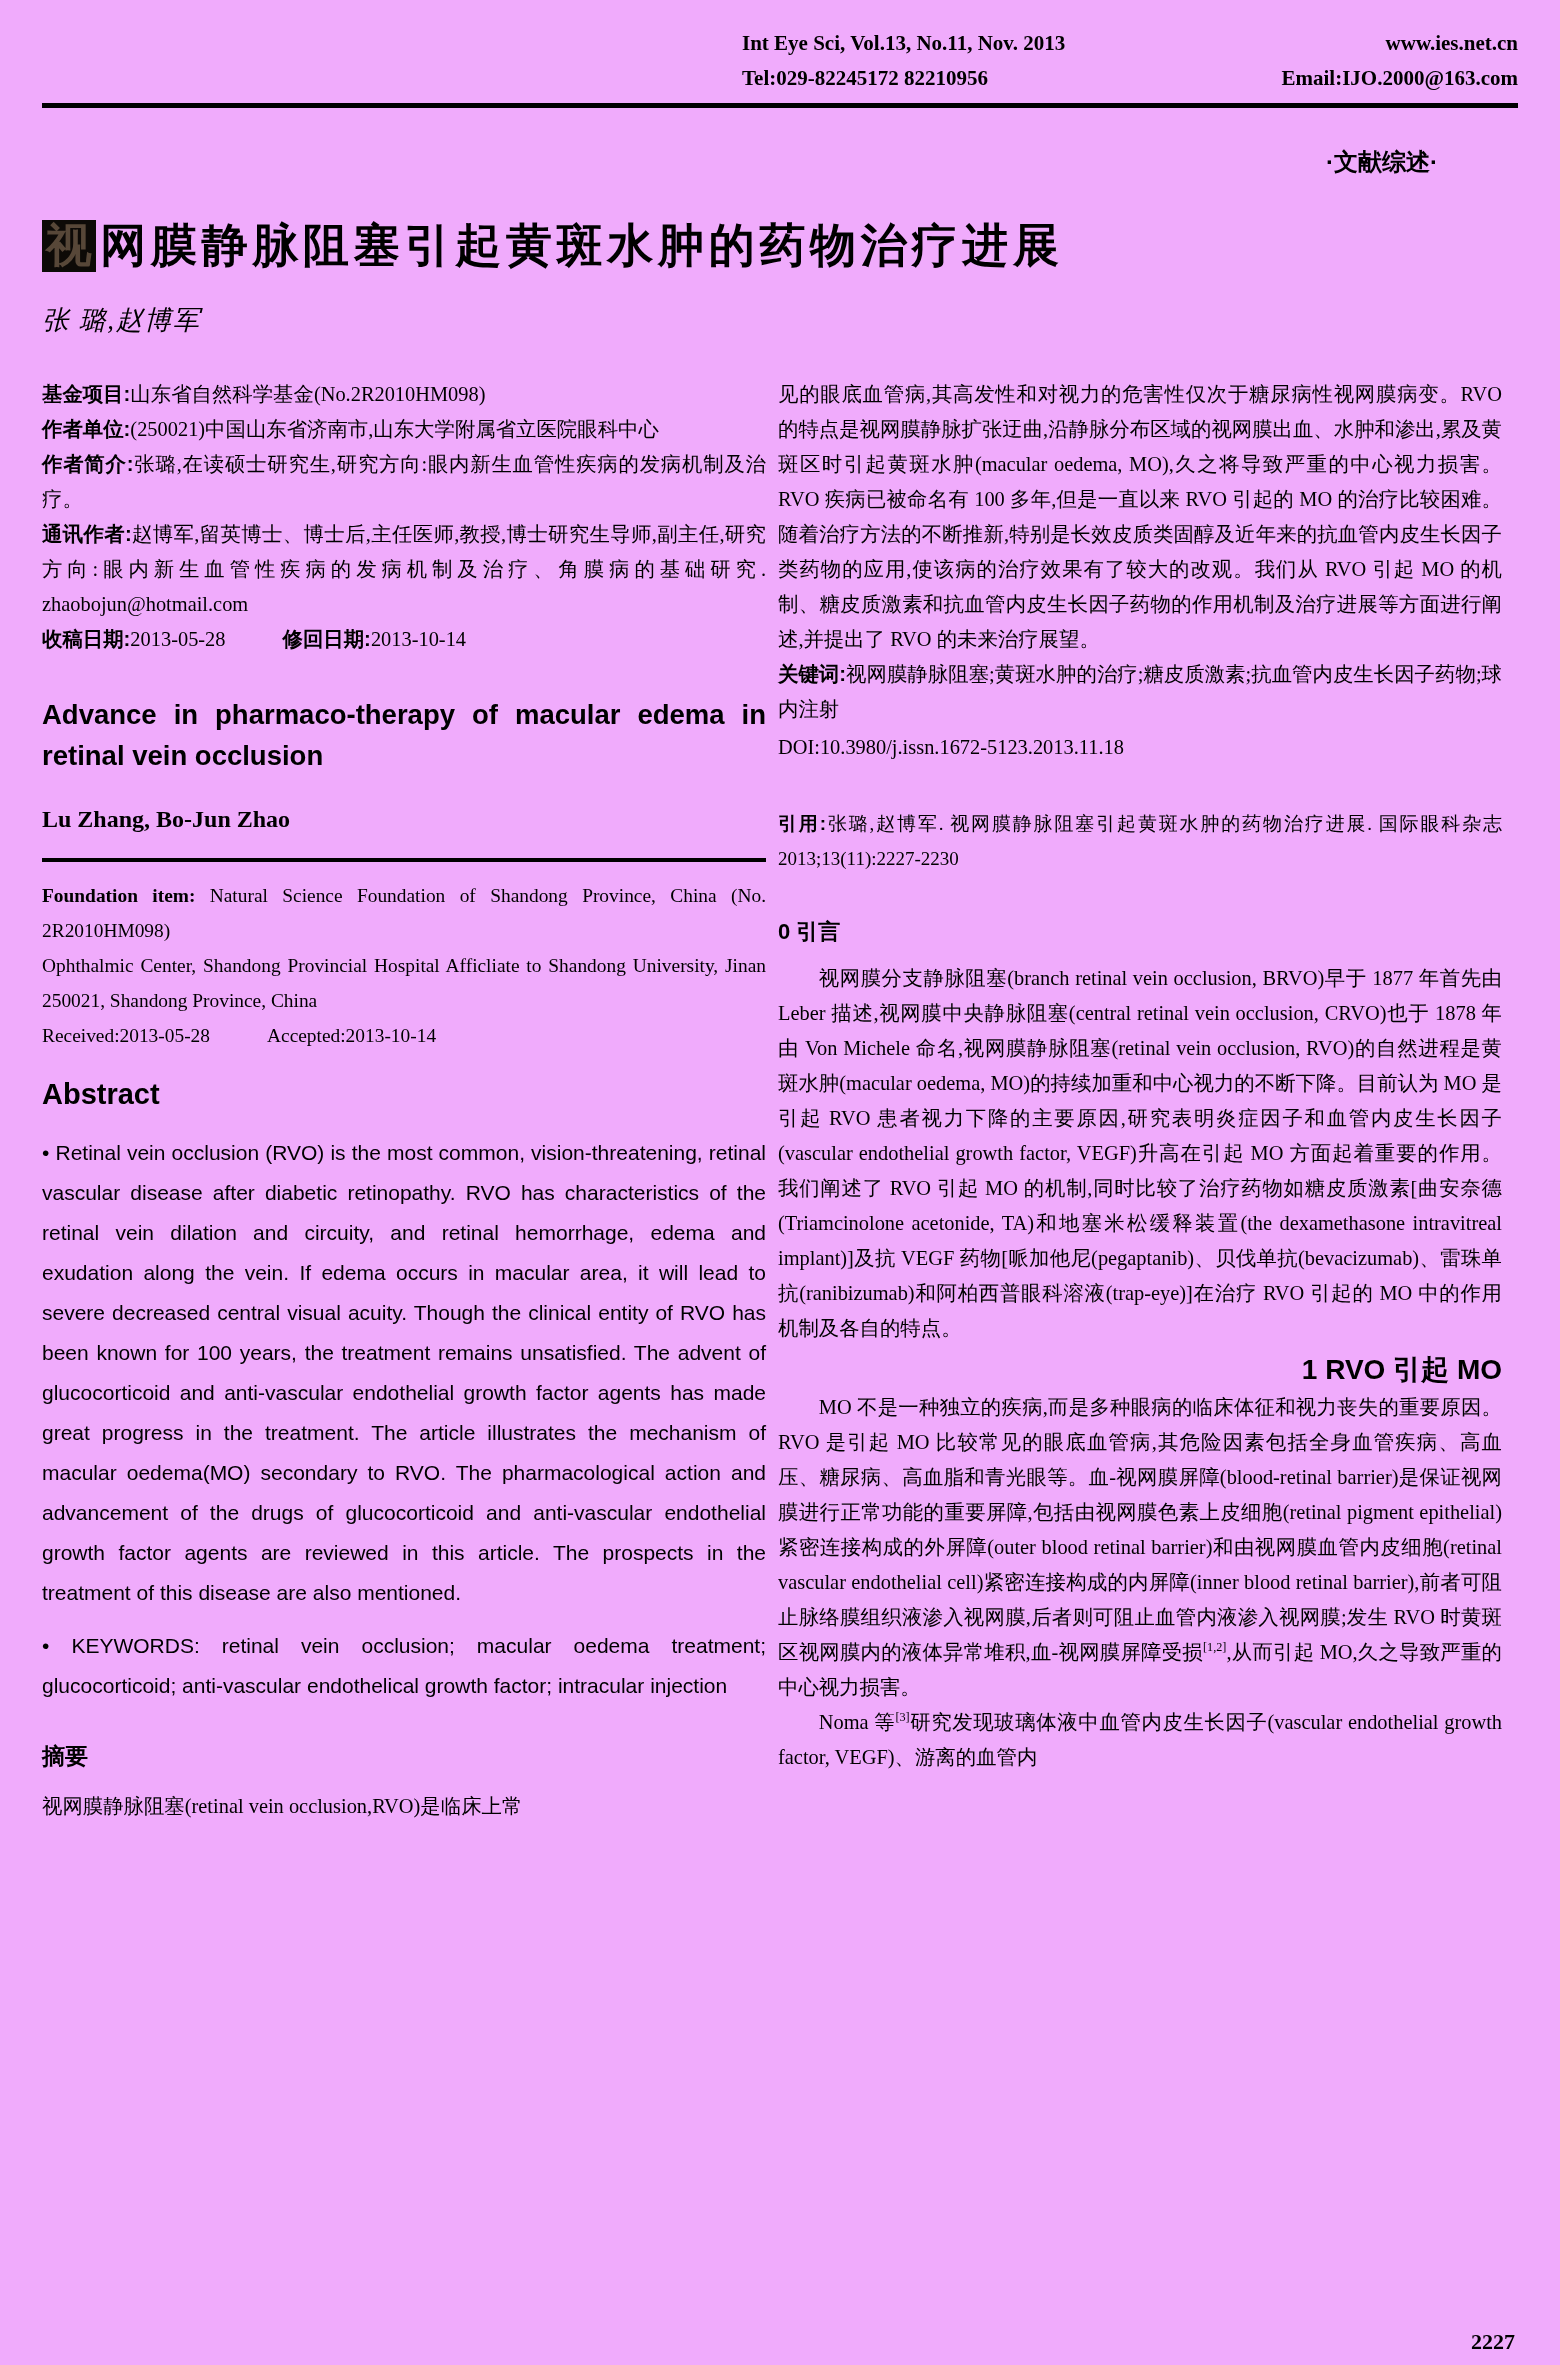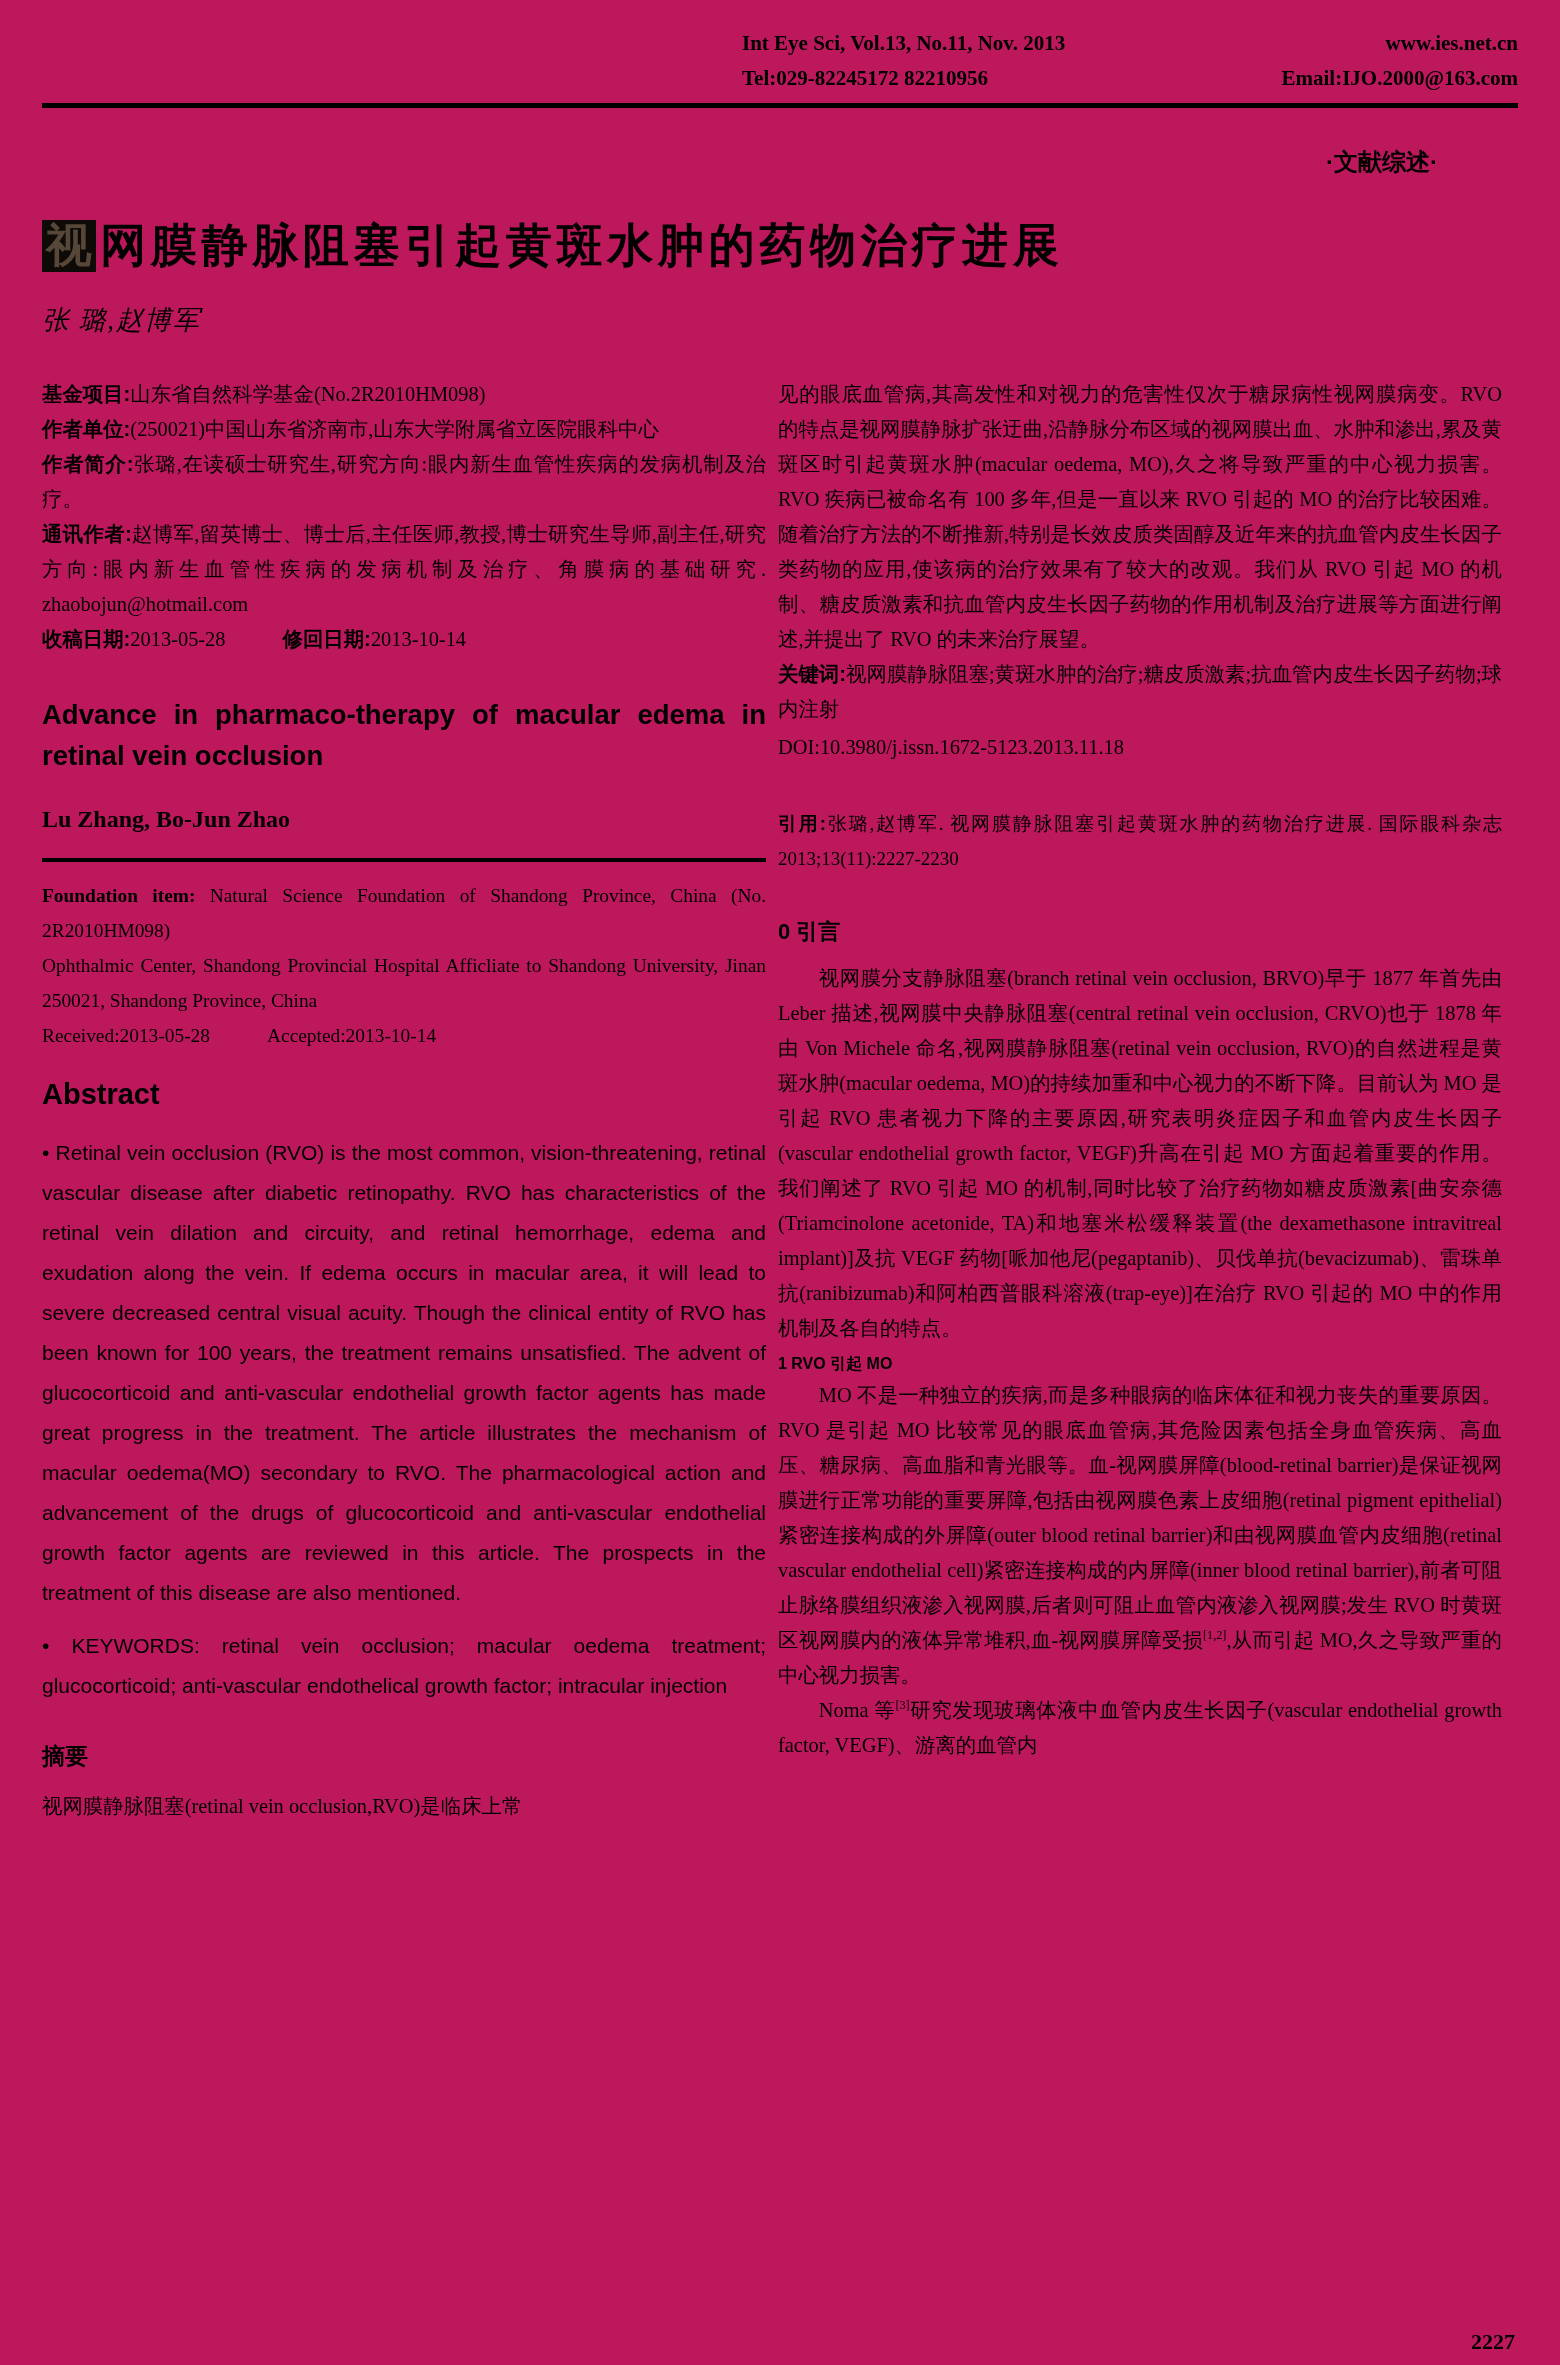--- a/index.html
+++ b/index.html
@@ -1,17 +1,17 @@
 <!DOCTYPE html>
 <html style="font-size:7.6px"><head>
 <meta charset="utf-8">
 <style>
   html,body{margin:0;padding:0;background:#e8e8e8;}
   .page{
-    width:1560px;height:2366px;background:#be185d;color:#000;
+    width:1560px;height:2366px;background:#f0abfc;color:#000;
     position:relative;box-sizing:border-box;
     padding:26px 42px 0 42px;
     font-family:"Liberation Serif","DejaVu Serif",serif;
     overflow:hidden;
   }
   
   .hdr{width:776px;margin-left:auto;font-weight:bold;font-size:21px;line-height:35px;}
   .hdr-row{display:flex;justify-content:space-between;}
   .rule-thick{margin-top:6.6px;height:5.2px;background:#000;}
   .type-label{
@@ -64,21 +64,21 @@
   .doi-p{margin-top:2.8px;}
   .cite-cn{margin-top:41px;font-size:19px;line-height:35px;}
   .sec-h{
     margin-top:45px;margin-bottom:18px;
     font-family:"Liberation Sans","DejaVu Sans",sans-serif;
     font-weight:bold;font-size:22px;line-height:1;
   }
   .sec-h2{
     margin-top:9.5px;margin-bottom:6.6px;
     font-family:"Liberation Sans","DejaVu Sans",sans-serif;
-    font-weight:bold;font-size:16px;line-height:1;
+    font-weight:bold;font-size:28px;line-height:1;text-align:right;
   }
   .indent{text-indent:2em;}
   sup{font-size:60%;line-height:0;vertical-align:super;}
   .page-number{
     position:absolute;right:45px;bottom:13px;
     font-weight:bold;font-size:22px;line-height:1;
   }
 </style>
 </head>
 <body>

